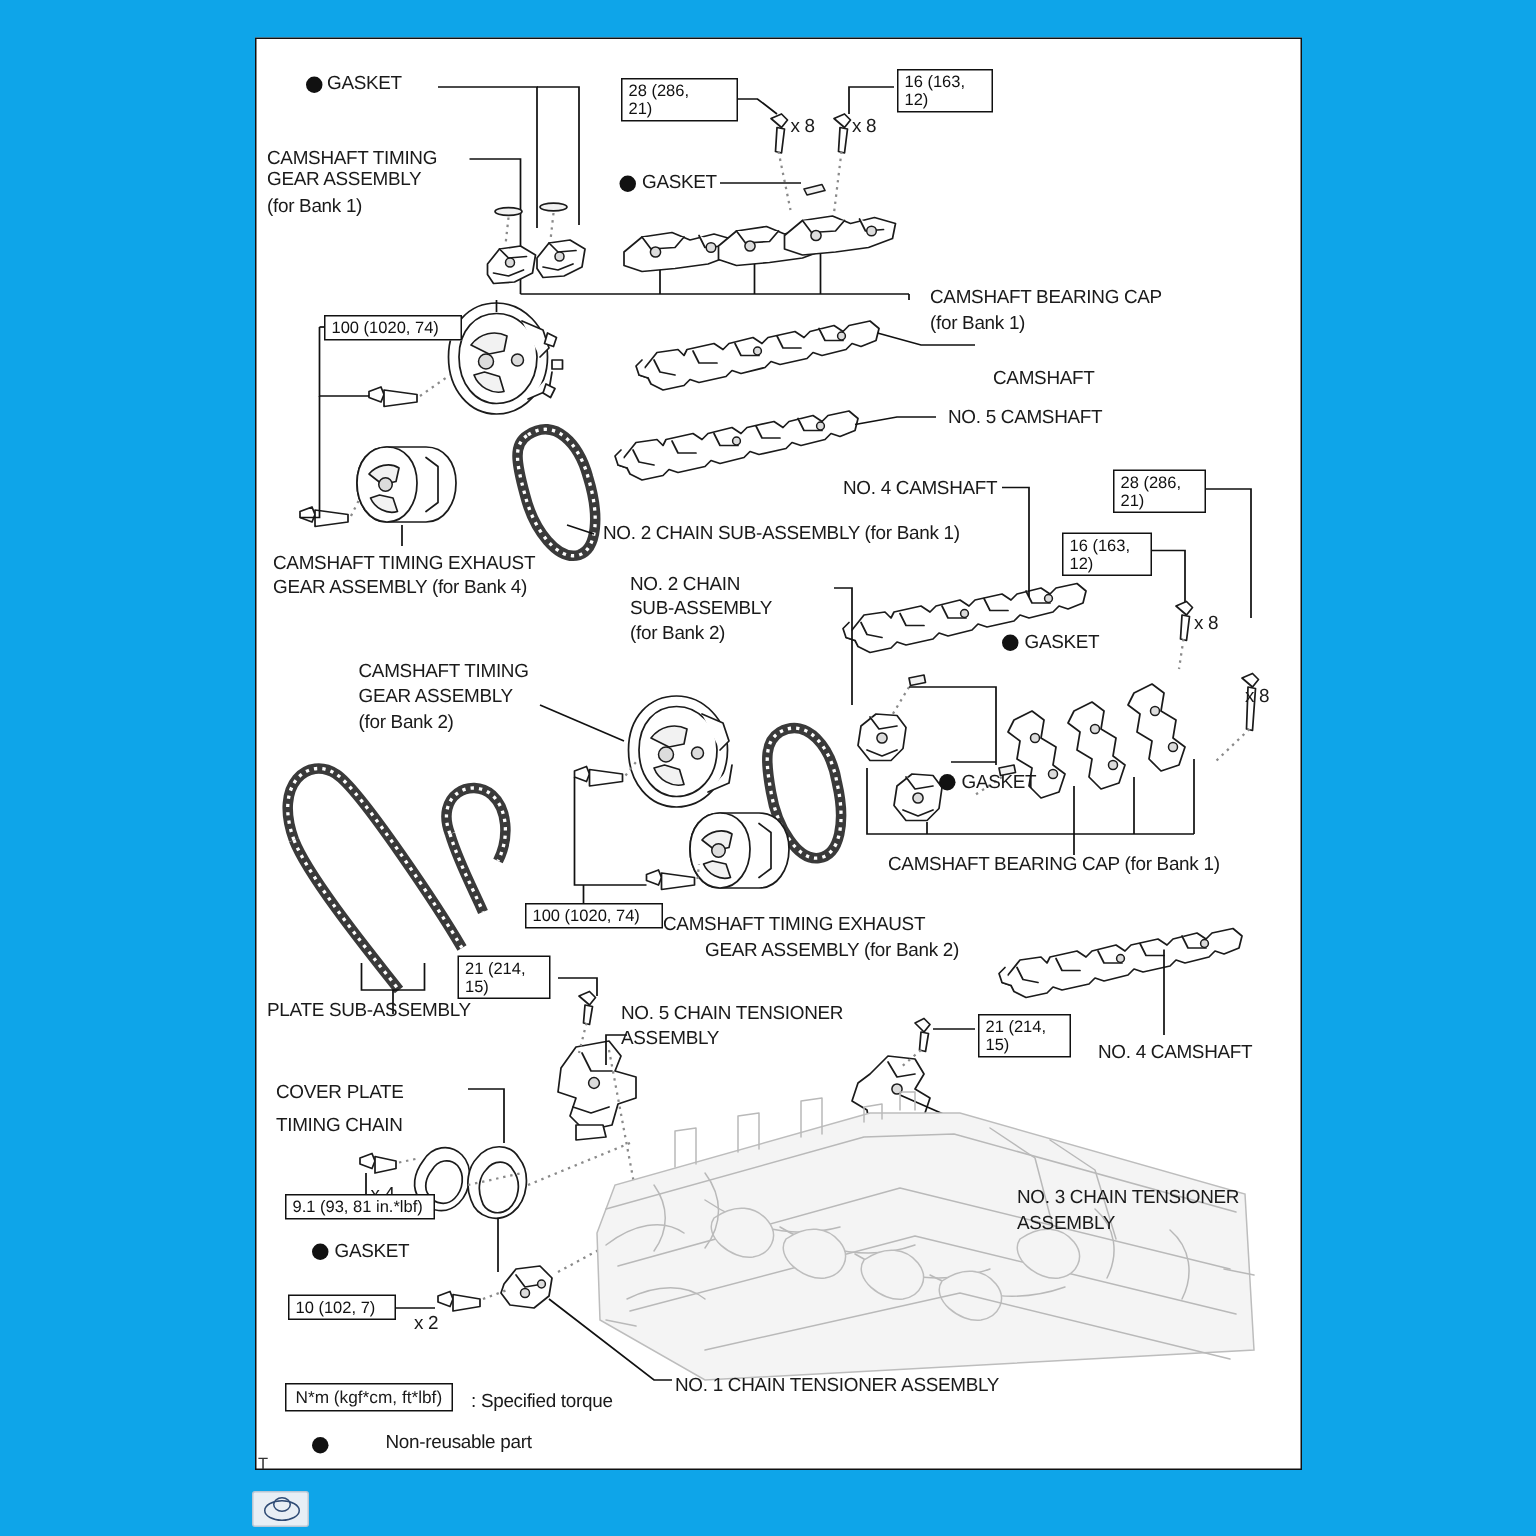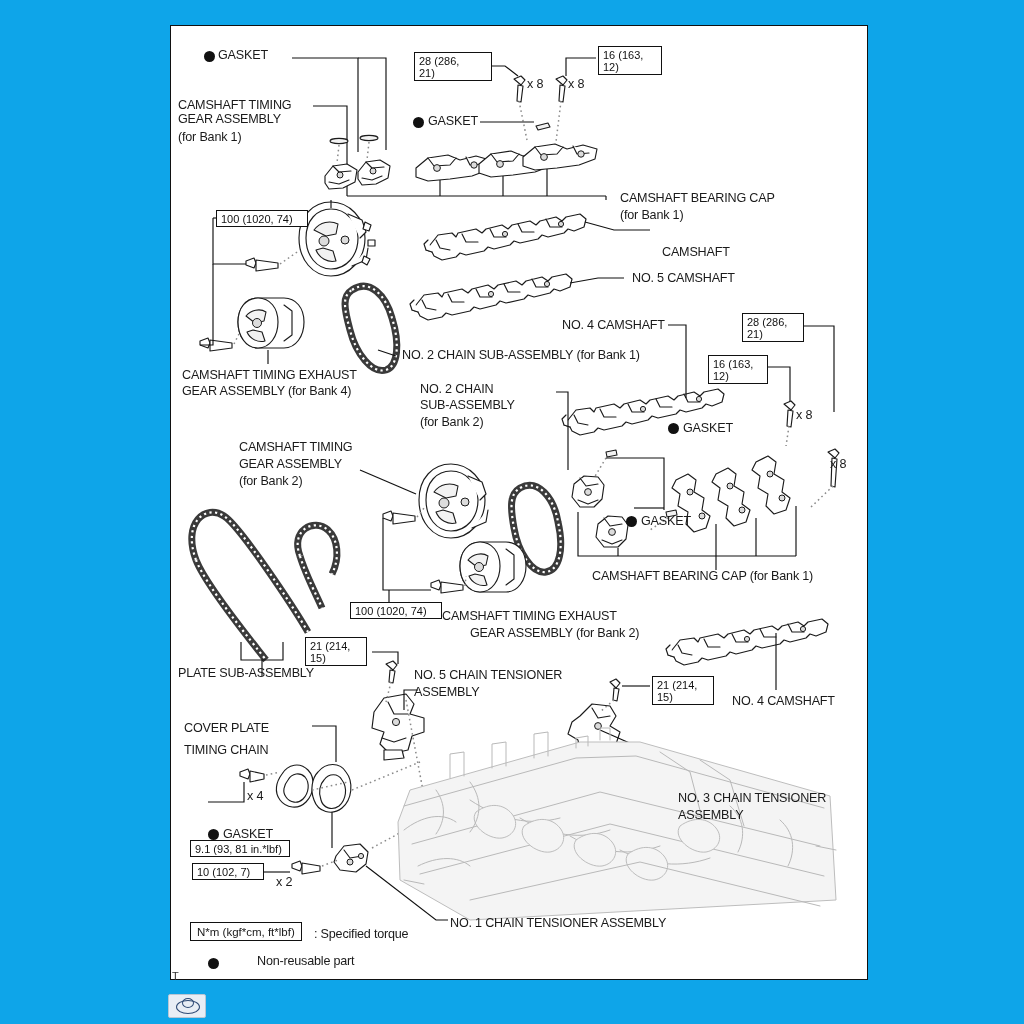--- a/index.html
+++ b/index.html
@@ -466,21 +466,21 @@
 
   <div class="tbox" style="left:652px;top:676px;width:62px;"><span>21 (214,</span><br><span>15)</span></div>
 
   <div class="lbl" style="left:678px;top:791px;">NO. 3 CHAIN TENSIONER</div>
   <div class="lbl" style="left:678px;top:808px;">ASSEMBLY</div>
 
   <div class="lbl" style="left:184px;top:704px;margin-top:39px;">TIMING CHAIN</div>
   <div class="lbl" style="left:184px;top:721px;">COVER PLATE</div>
 
   <div class="lbl" style="left:247px;top:789px;">x 4</div>
-  <div class="tbox" style="left:190px;top:796px;width:100px;margin-top:44px;"><span>9.1 (93, 81 in.*lbf)</span></div>
+  <div class="tbox" style="left:190px;top:796px;width:100px;"><span>9.1 (93, 81 in.*lbf)</span></div>
 
   <div class="dot" style="left:208px;top:829px;"></div>
   <div class="lbl" style="left:223px;top:827px;">GASKET</div>
 
   <div class="tbox" style="left:192px;top:863px;width:72px;"><span>10 (102, 7)</span></div>
   <div class="lbl" style="left:276px;top:875px;">x 2</div>
 
   <div class="lbl" style="left:450px;top:916px;">NO. 1 CHAIN TENSIONER ASSEMBLY</div>
 
   <div class="legend-box" style="left:190px;top:922px;"><span>N*m (kgf*cm, ft*lbf)</span></div>

